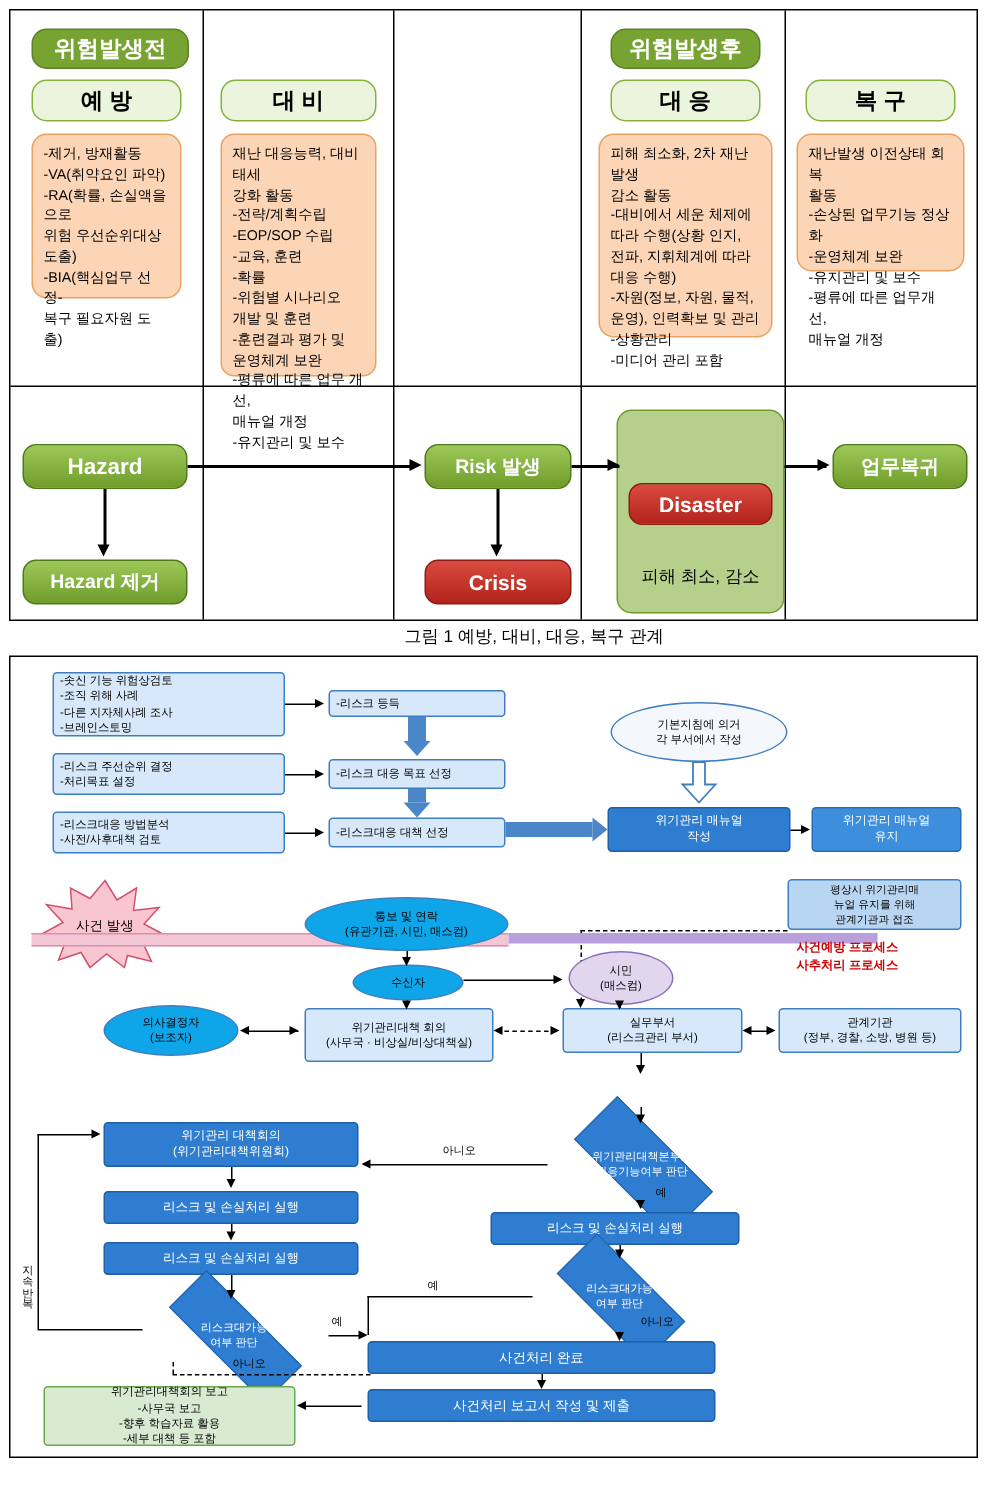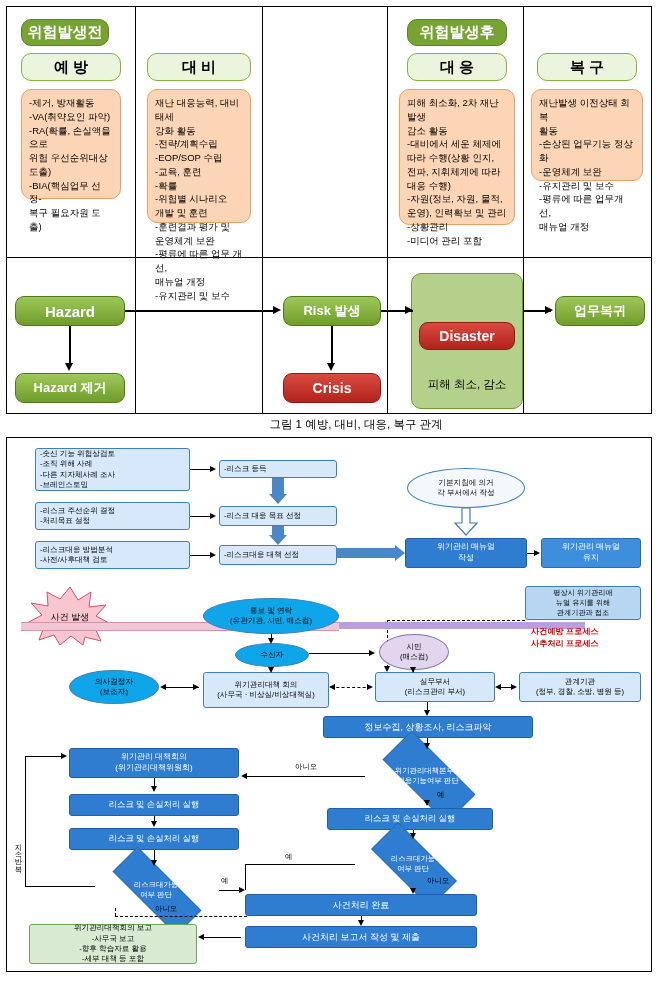--- a/index.html
+++ b/index.html
@@ -68,33 +68,33 @@
 <div class="page">
 
   <div class="fig1">
 
     <div class="vline" style="left:128px;"></div>
     <div class="vline" style="left:255px;"></div>
     <div class="vline" style="left:380px;"></div>
     <div class="vline" style="left:516px;"></div>
     <div class="hline" style="top:250px;"></div>
 
-    <div class="rbox green-hdr" style="left:14px;top:12px;width:88px;height:27px;">위험발생전</div>
+    <div class="rbox green-hdr" style="left:14px;top:12px;width:105px;height:27px;">위험발생전</div>
     <div class="rbox green-hdr" style="left:400px;top:12px;width:100px;height:27px;">위험발생후</div>
 
     <div class="rbox lt-green" style="left:14px;top:46px;width:100px;height:28px;">예 방</div>
     <div class="rbox orange-body" style="left:14px;top:82px;width:100px;height:110px;white-space:pre-line;">-제거, 방재활동
 -VA(취약요인 파악)
 -RA(확률, 손실액을 으로
  위험 우선순위대상 도출)
 -BIA(핵심업무 선정-
  복구 필요자원 도출)</div>
 
     <div class="rbox lt-green" style="left:140px;top:46px;width:104px;height:28px;">대 비</div>
-    <div class="rbox orange-body" style="left:140px;top:82px;width:104px;height:134px;white-space:pre-line;">재난 대응능력, 대비태세
+    <div class="rbox orange-body" style="left:140px;top:82px;width:104px;height:162px;white-space:pre-line;border-radius:9px;">재난 대응능력, 대비태세
 강화 활동
  -전략/계획수립
  -EOP/SOP 수립
  -교육, 훈련
  -확률
  -위험별 시나리오
   개발 및 훈련
  -훈련결과 평가 및
   운영체계 보완
  -평류에 따른 업무 개선,
@@ -248,21 +248,20 @@
 
     <div class="f2line h" style="left:302px;top:215px;width:64px;"></div>
     <div class="f2ah-r" style="left:362px;top:211.5px;"></div>
 
     <div class="f2line v" style="left:406px;top:232px;height:2px;"></div>
     <div class="f2ah-d" style="left:402.5px;top:229px;"></div>
 
     <div class="redtxt" style="left:524px;top:188px;">사건예방 프로세스</div>
     <div class="redtxt" style="left:524px;top:200px;">사추처리 프로세스</div>
 
-    <div class="f2 bluefill" style="left:316px;top:278px;width:210px;height:22px;font-size:9px;">정보수집, 상황조사, 리스크파악</div>
     <div class="f2line v" style="left:420px;top:264px;height:10px;"></div>
     <div class="f2ah-d" style="left:416.5px;top:272px;"></div>
 
     <div class="diamond-wrap" style="left:358px;top:310px;width:126px;height:56px;">
       <div class="diamond"></div>
       <div class="diamond-lbl" style="white-space:pre-line;">위기관리대책본부로
 대응기능여부 판단</div>
     </div>
     <div class="f2line v" style="left:420px;top:300px;height:8px;"></div>
     <div class="f2ah-d" style="left:416.5px;top:305px;"></div>

